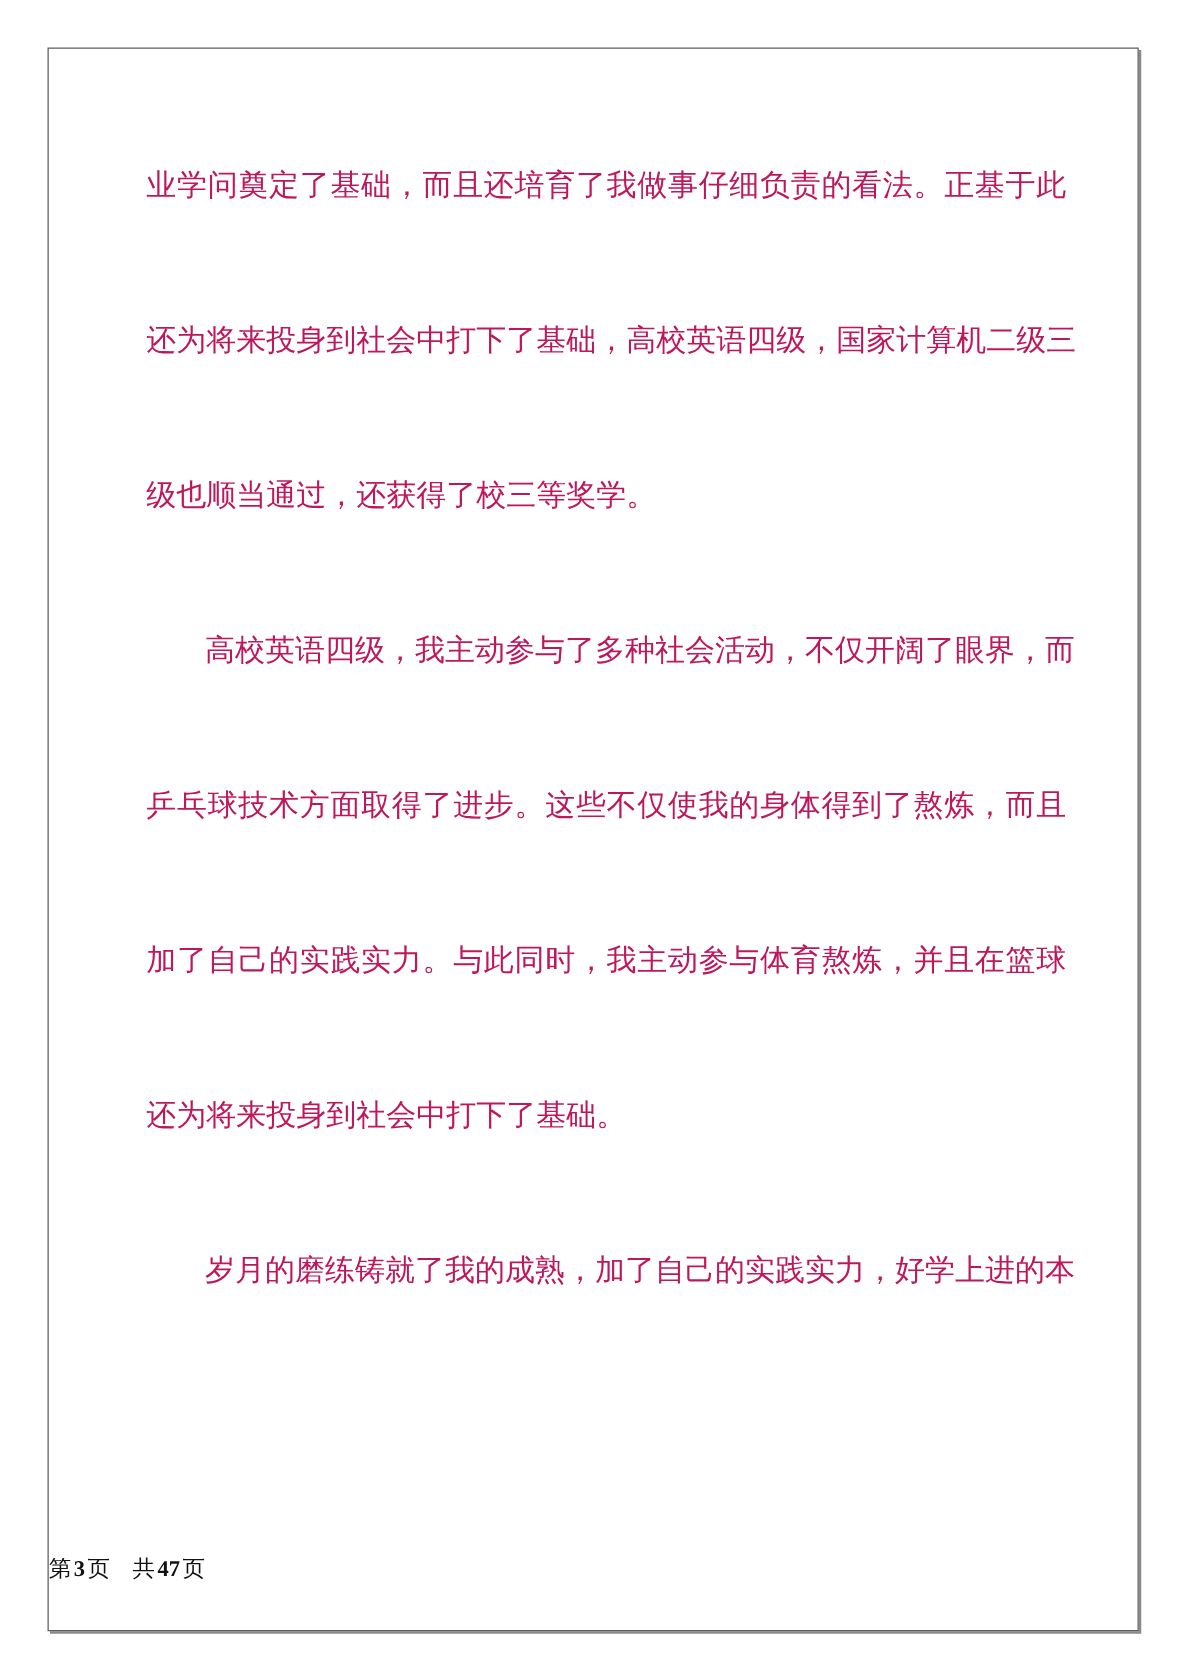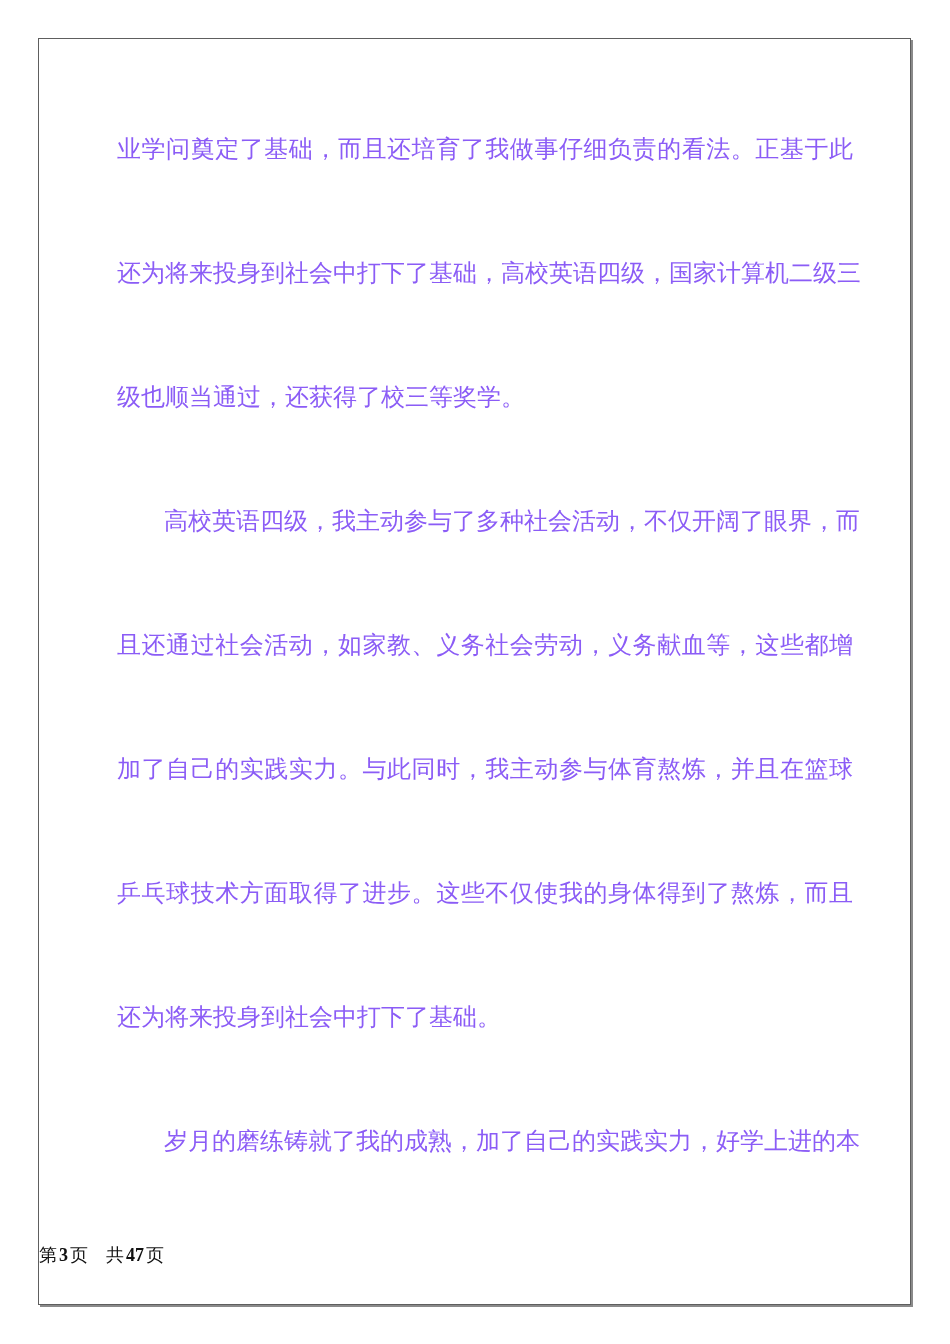--- a/index.html
+++ b/index.html
@@ -27,21 +27,21 @@
   .text-block {
     position: absolute;
     left: 78px;
     top: 48px;
     width: 736px;
   }
   .text-line {
     height: 124px;
     line-height: 124px;
     font-size: 24px;
-    color: #8b5cf6;
+    color: #be185d;
     text-align: justify;
     text-align-last: justify;
     white-space: nowrap;
     letter-spacing: 0;
   }
   .text-line.short {
     text-align: center;
     text-align-last: left;
   }
   .text-line.indent {
@@ -69,23 +69,22 @@
 </head>
 <body>
 
 <div class="page-frame">
 
   <div class="text-block">
     <div class="text-line">业学问奠定了基础，而且还培育了我做事仔细负责的看法。正基于此</div>
     <div class="text-line">还为将来投身到社会中打下了基础，高校英语四级，国家计算机二级三</div>
     <div class="text-line short">级也顺当通过，还获得了校三等奖学。</div>
     <div class="text-line indent">高校英语四级，我主动参与了多种社会活动，不仅开阔了眼界，而</div>
-    <div class="text-line">且还通过社会活动，如家教、义务社会劳动，义务献血等，这些都增</div>
+    <div class="text-line">乒乓球技术方面取得了进步。这些不仅使我的身体得到了熬炼，而且</div>
     <div class="text-line">加了自己的实践实力。与此同时，我主动参与体育熬炼，并且在篮球</div>
-    <div class="text-line">乒乓球技术方面取得了进步。这些不仅使我的身体得到了熬炼，而且</div>
     <div class="text-line short">还为将来投身到社会中打下了基础。</div>
     <div class="text-line indent">岁月的磨练铸就了我的成熟，加了自己的实践实力，好学上进的本</div>
   </div>
 
   <div class="page-footer">
     <span>第</span><span class="num">3</span><span>页</span><span class="group-gap"></span><span>共</span><span class="num">47</span><span>页</span>
   </div>
 
 </div>
 

